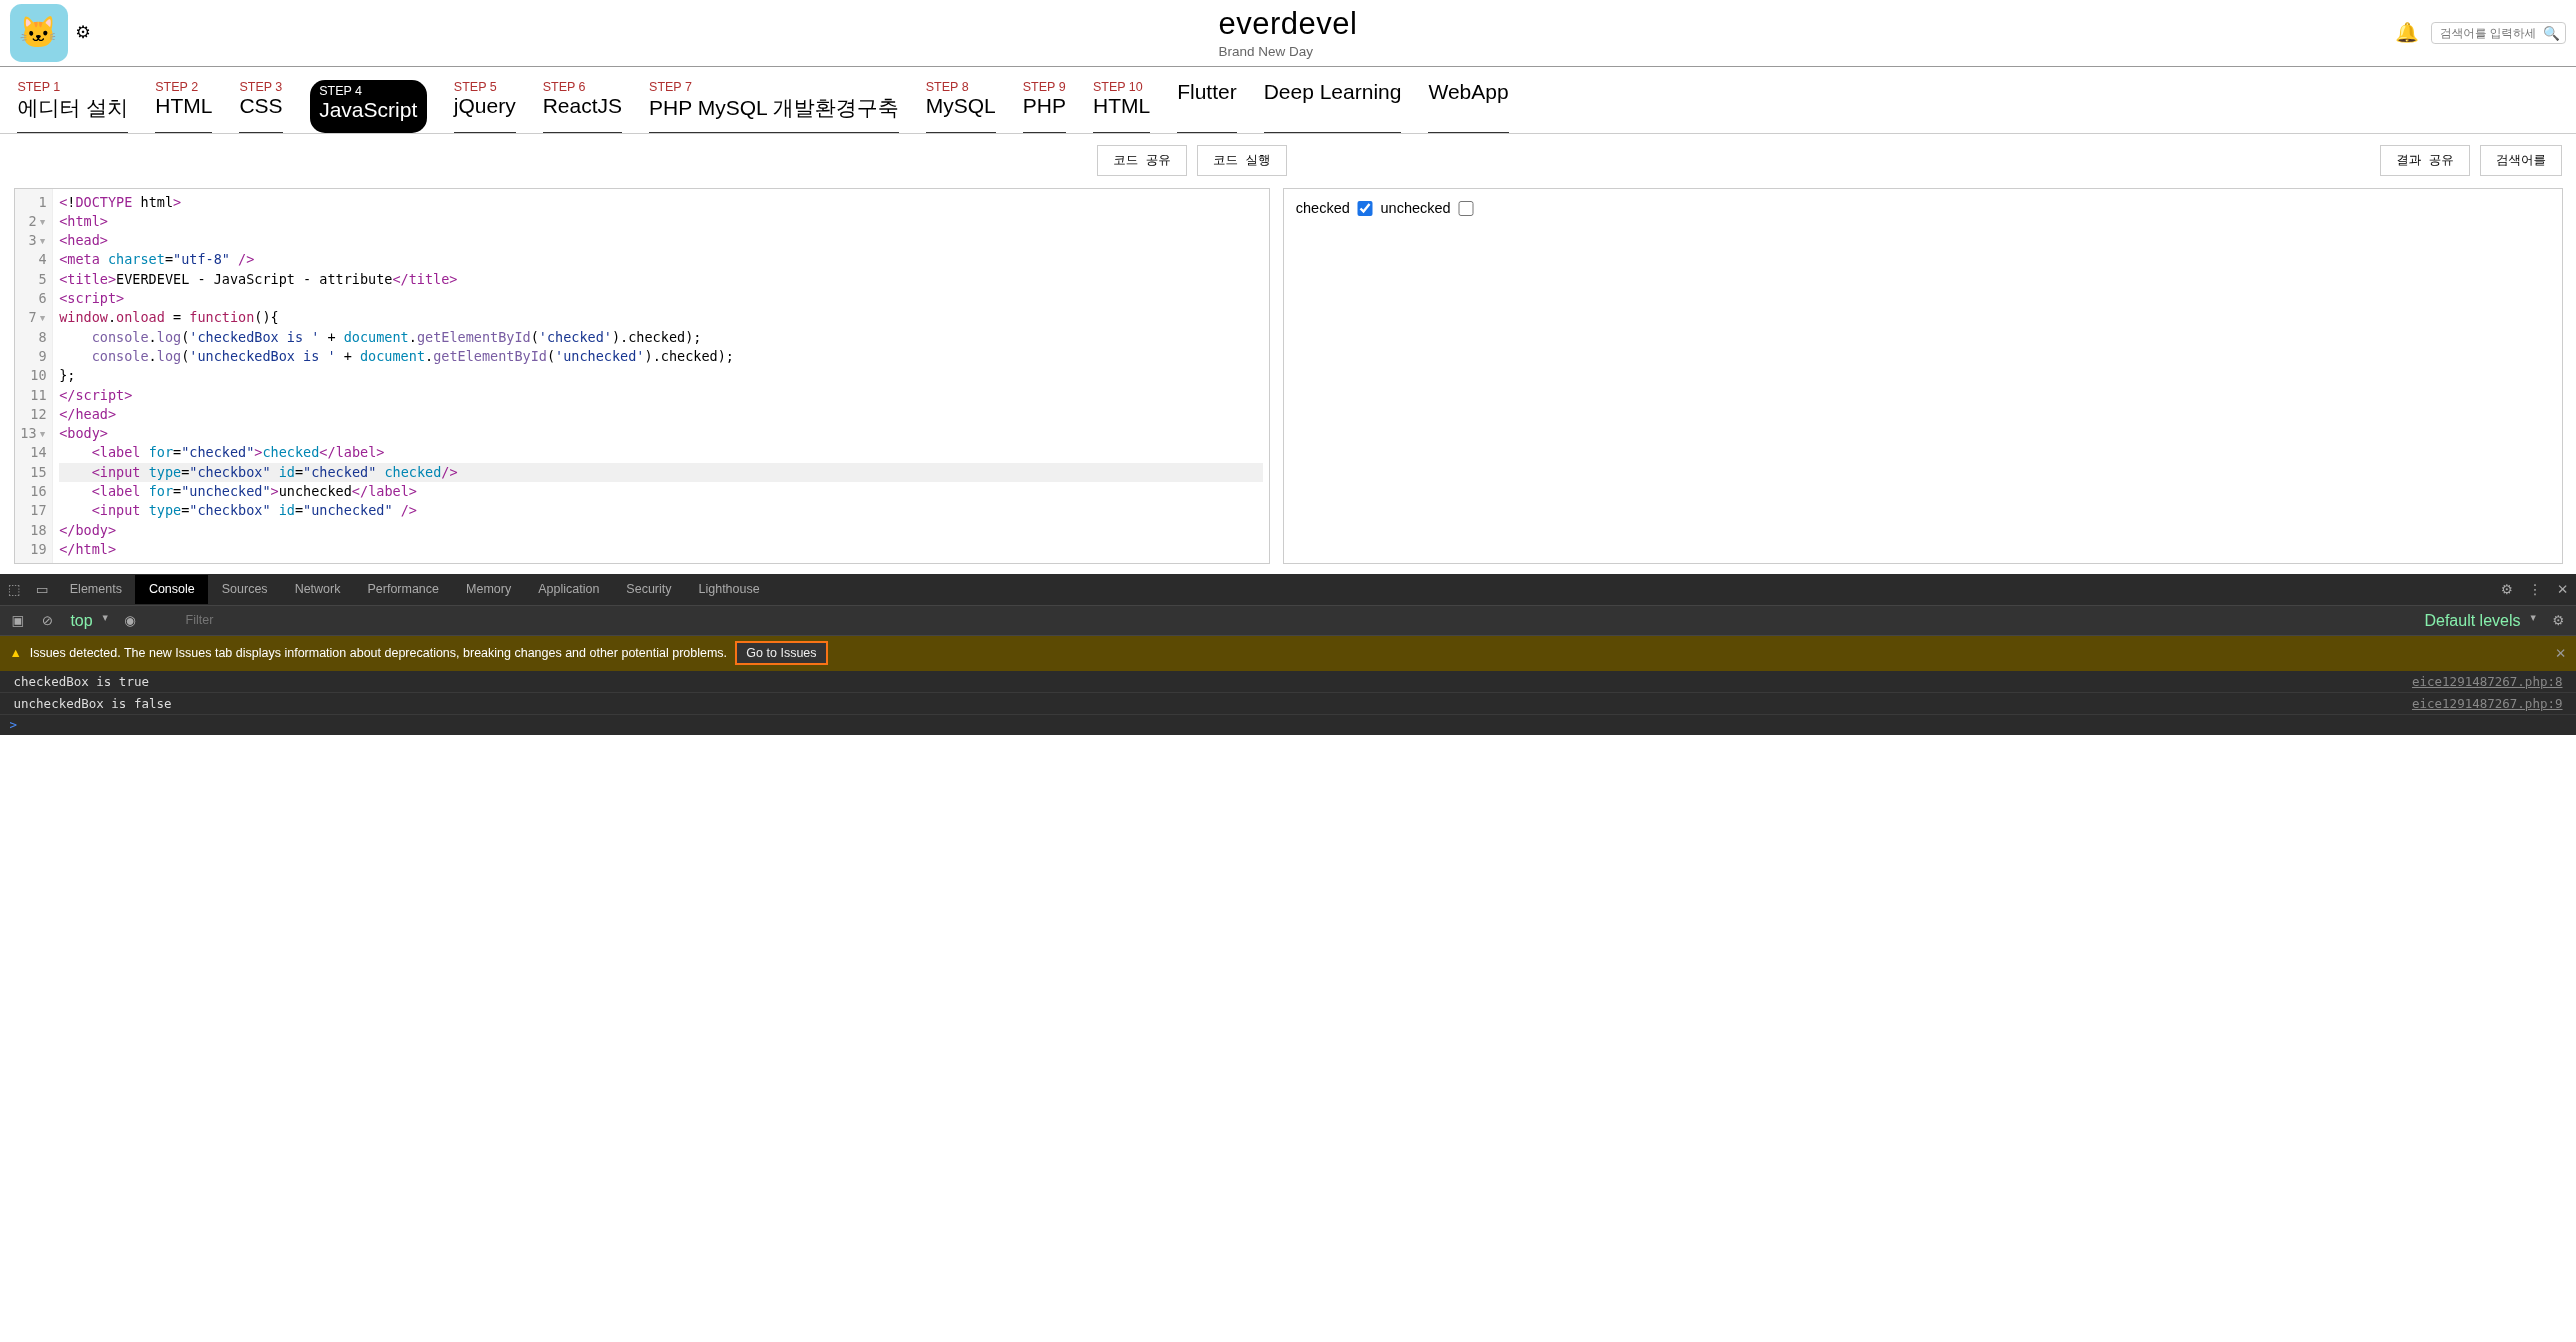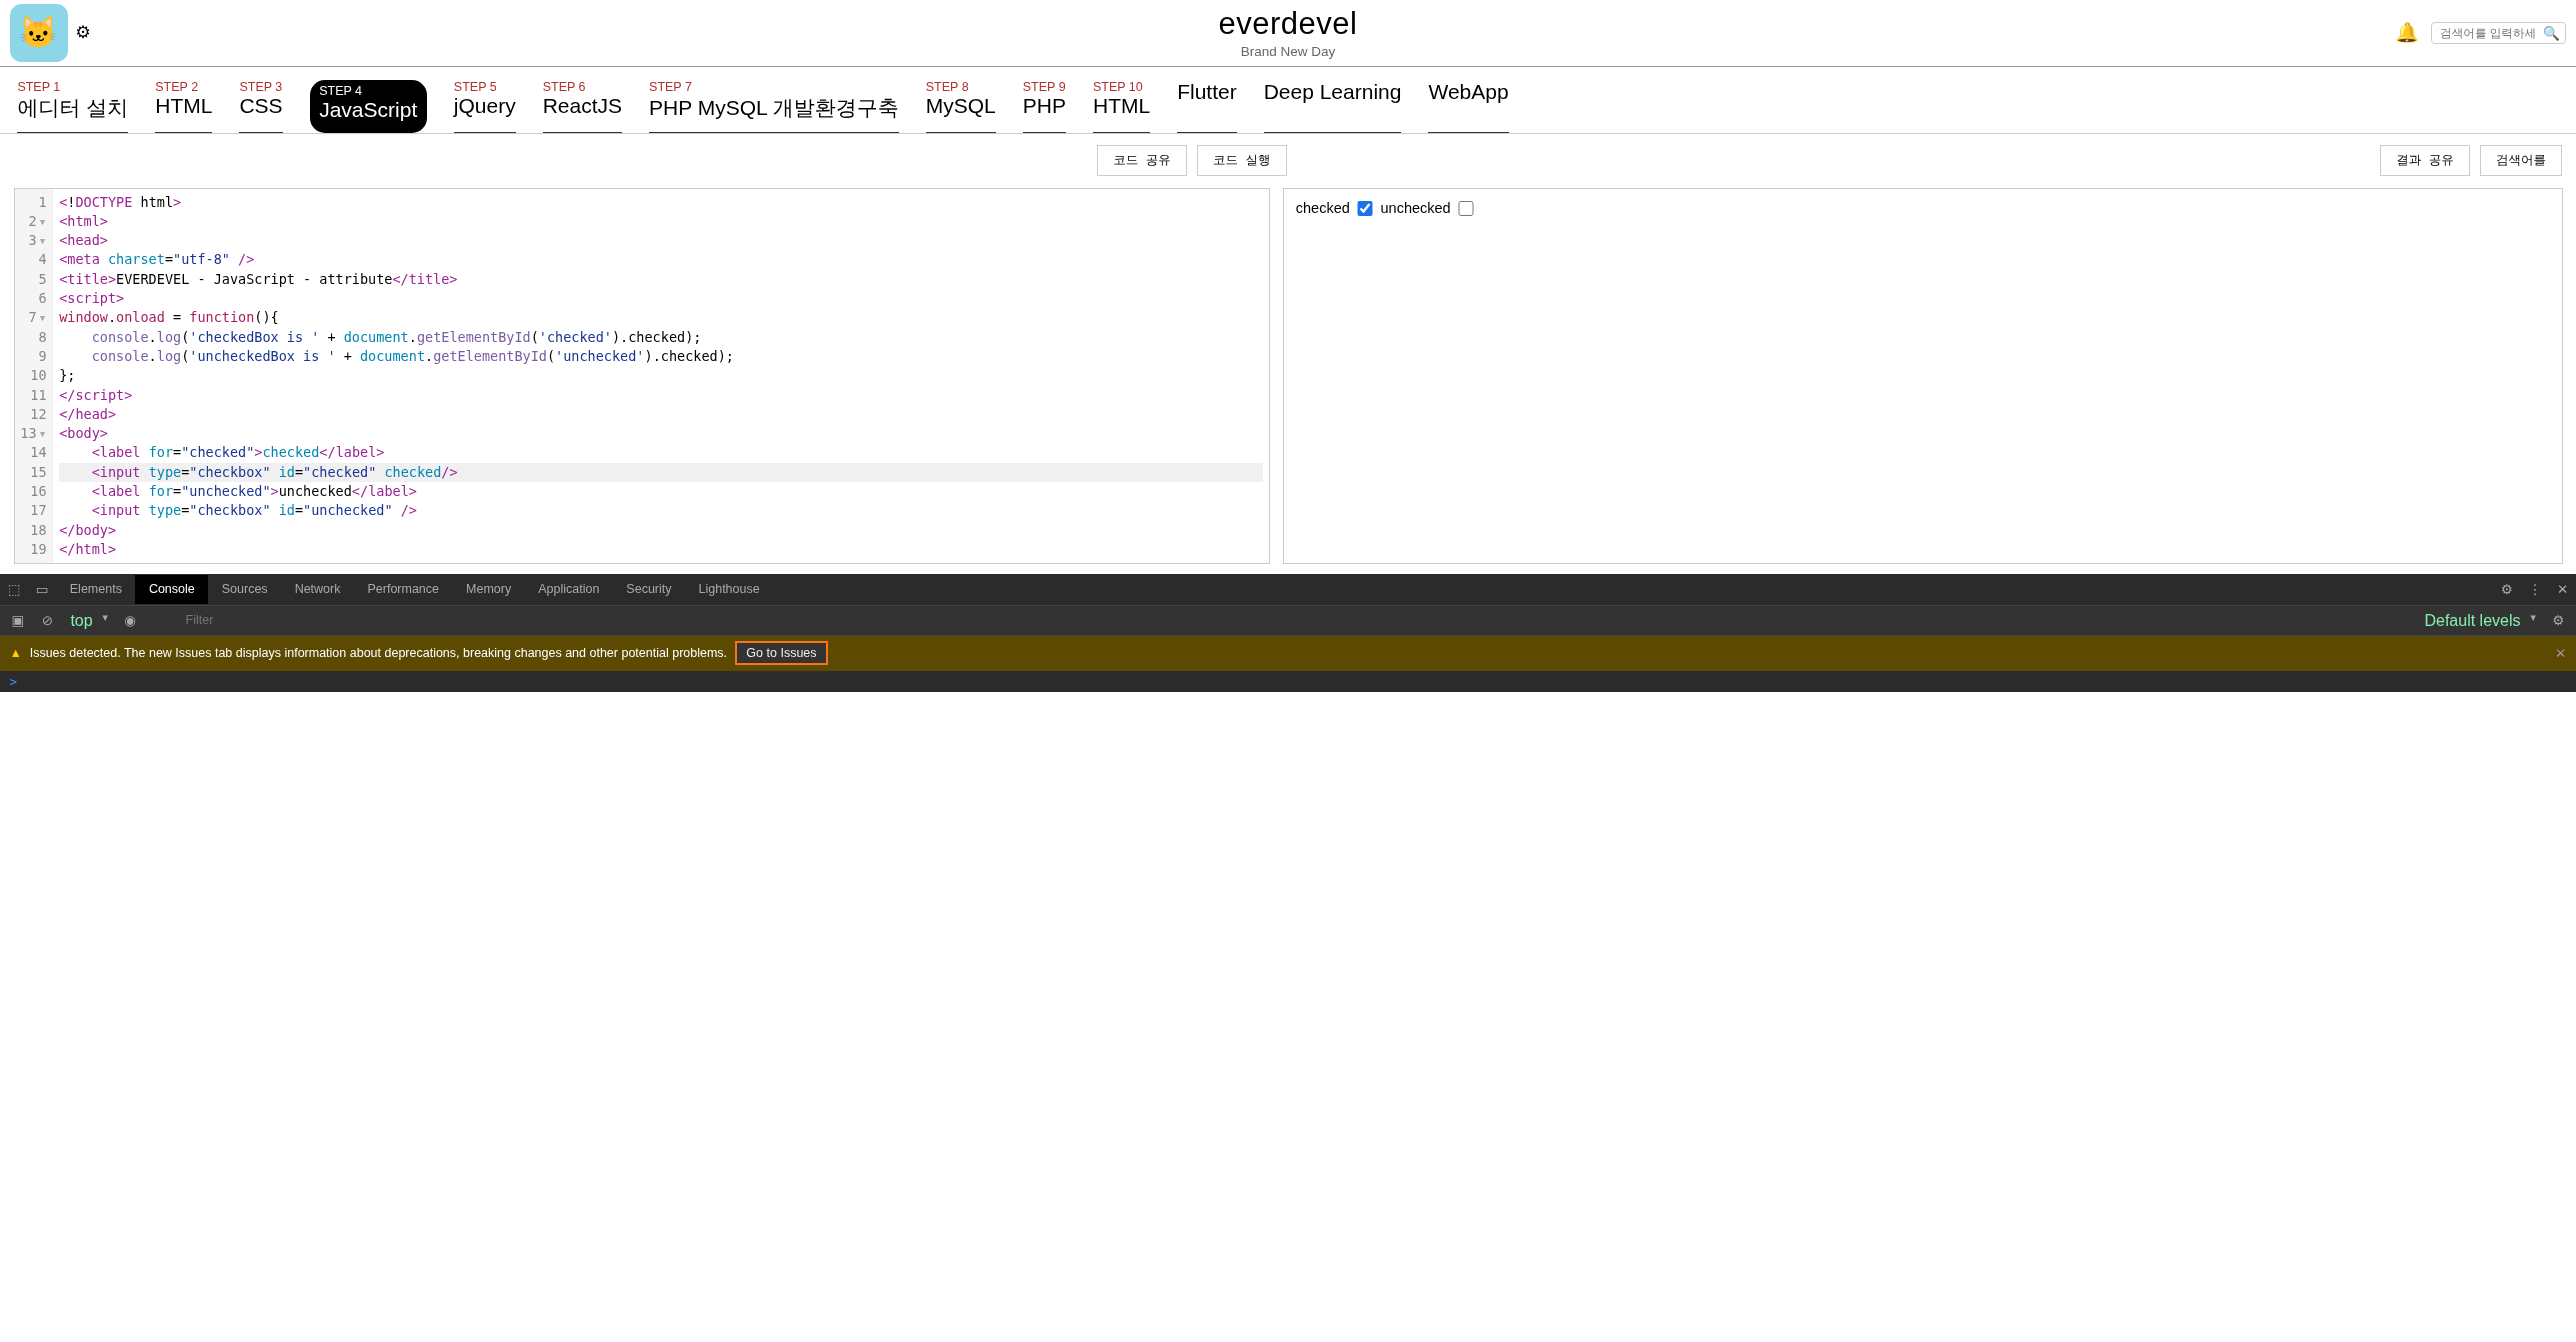--- a/index.html
+++ b/index.html
@@ -1,21 +1,21 @@
 <!DOCTYPE html>
 <html><head>
 <meta charset="utf-8">
 <style>
 * { margin: 0; padding: 0; box-sizing: border-box; }
 body { font-family: -apple-system, BlinkMacSystemFont, "Segoe UI", Arial, sans-serif; background: #fff; color: #000; }
 
 .header { display: flex; align-items: center; padding: 3.9px 9.6px; border-bottom: 1px solid #999; position: relative; }
 .logo { width: 58px; height: 58px; background: #8cd6e8; border-radius: 11.6px; display: flex; align-items: center; justify-content: center; font-size: 31px; }
 .gear-icon { margin-left: 7.7px; font-size: 17.4px; cursor: pointer; }
-.brand-center { position: absolute; left: 50%; transform: translateX(-50%); text-align: center; }
+.brand-center { position: absolute; left: 50%; transform: translateX(-50%); }
 .brand-title { font-size: 31px; font-weight: 300; letter-spacing: 0.5px; }
 .brand-sub { font-size: 13.5px; color: #666; margin-top: 1.9px; }
 .header-right { margin-left: auto; display: flex; align-items: center; gap: 11.6px; }
 .bell-icon { font-size: 19.3px; cursor: pointer; }
 .search-box { border: 1px solid #ccc; border-radius: 3.9px; padding: 3.9px 29px 3.9px 7.7px; width: 135px; font-size: 11.6px; position: relative; }
 .search-wrap { position: relative; }
 .search-icon { position: absolute; right: 5.8px; top: 50%; transform: translateY(-50%); color: #999; font-size: 13.5px; }
 
 .nav-steps { display: flex; flex-wrap: wrap; padding: 13.5px 17.4px 0; gap: 17.4px 27px; border-bottom: 1px solid #ccc; }
 .step-item { text-align: left; cursor: pointer; padding-bottom: 9.6px; border-bottom: 1.9px solid #333; }
@@ -232,15 +232,25 @@
       </select>
     </div>
     <span class="dt-fbtn" style="margin-left:auto">⚙</span>
   </div>
   <div class="dt-warn">
     <span class="dt-warn-icon">▲</span>
     <span>Issues detected. The new Issues tab displays information about deprecations, breaking changes and other potential problems.</span>
     <button class="dt-warn-btn">Go to Issues</button>
     <span class="dt-warn-close">✕</span>
   </div>
+  <div class="dt-log" id="dt-log">
+      <div class="dt-log-row">
+        <span class="dt-log-msg">checkedBox is true</span>
+        <span class="dt-log-src">eice1291487267.php:8</span>
+      </div>
+      <div class="dt-log-row">
+        <span class="dt-log-msg">uncheckedBox is false</span>
+        <span class="dt-log-src">eice1291487267.php:9</span>
+      </div>
+    </div>
   <div class="dt-prompt">&gt;</div>
 </div>
 
 
 </body></html>

